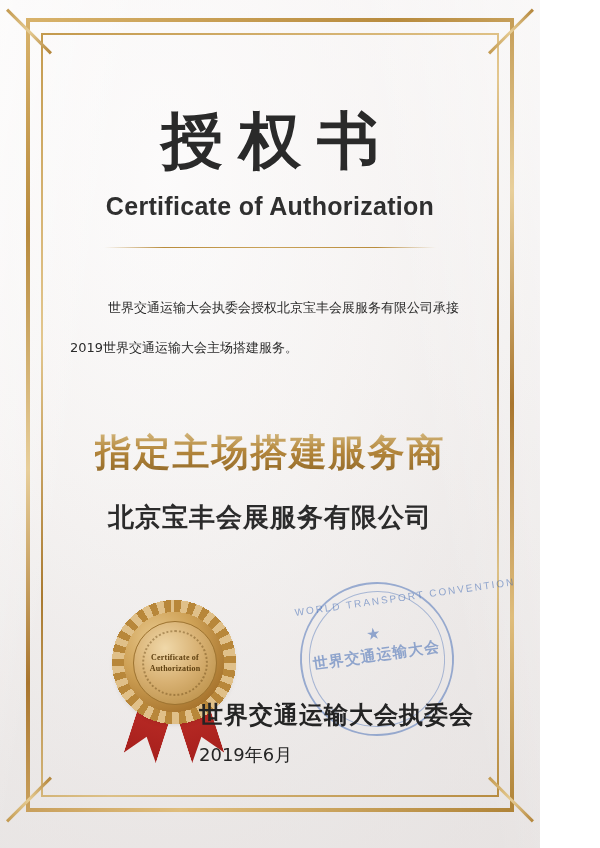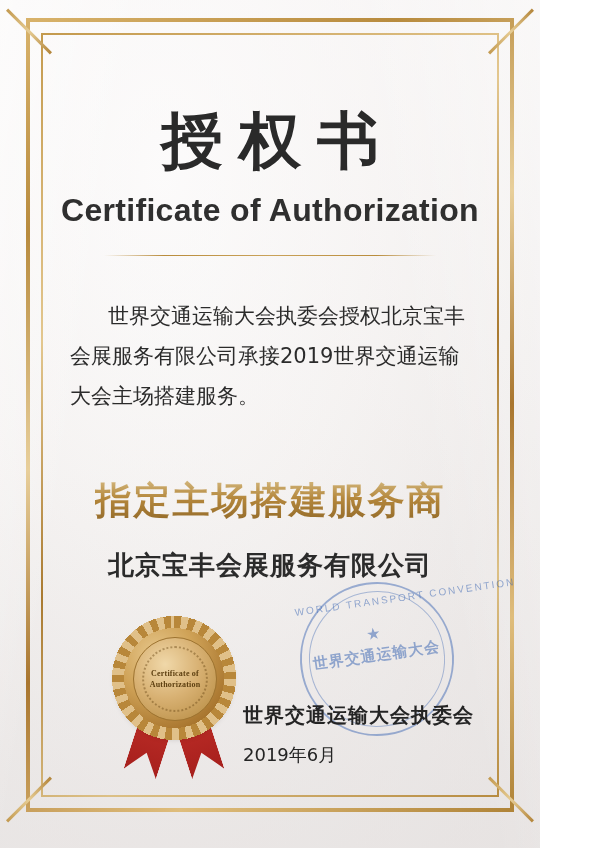--- a/index.html
+++ b/index.html
@@ -97,38 +97,38 @@
     text-indent: 16px;
     font-weight: 700;
     color: #2a2a2a;
     line-height: 1;
     font-family: "DejaVu Sans", "Liberation Sans", sans-serif;
     text-shadow: 0 1px 0 rgba(255,255,255,0.6);
   }
 
   .title-en {
     margin-top: 20px;
-    font-size: 32px;
+    font-size: 25px;
     color: #2f2f2f;
     font-weight: 600;
     letter-spacing: 0.3px;
     font-family: "Liberation Sans", sans-serif;
   }
 
   .divider {
     margin-top: 26px;
     width: 332px;
     height: 1px;
     background: linear-gradient(90deg, rgba(185,140,60,0) 0%, #b98c3c 18%, #caa35a 50%, #b98c3c 82%, rgba(185,140,60,0) 100%);
   }
 
   .body-text {
     margin-top: 40px;
     width: 400px;
-    font-size: 21px;
+    font-size: 13px;
     line-height: 40px;
     color: #2b2b2b;
     text-align: left;
     text-indent: 38px;
     font-family: "DejaVu Sans", "Liberation Sans", sans-serif;
   }
 
   .headline {
     margin-top: 60px;
     font-size: 37px;
@@ -148,21 +148,21 @@
     font-weight: 700;
     color: #2b2b2b;
     letter-spacing: 1px;
     font-family: "DejaVu Sans", "Liberation Sans", sans-serif;
   }
 
   
   .medal {
     position: absolute;
     left: 112px;
-    bottom: 64px;
+    bottom: 80px;
     width: 124px;
     height: 164px;
   }
   .ribbon {
     position: absolute;
     left: 8px;
     top: 70px;
     width: 108px;
     height: 92px;
   }
@@ -286,21 +286,21 @@
   
   .signature {
     position: absolute;
     right: 66px;
     bottom: 78px;
     text-align: left;
     color: #242424;
     font-family: "DejaVu Sans", "Liberation Sans", sans-serif;
   }
   .sig-org {
-    font-size: 20px;
+    font-size: 24px;
     font-weight: 600;
     letter-spacing: 1px;
     line-height: 30px;
     text-align: right;
   }
   .sig-date {
     font-size: 18px;
     font-weight: 500;
     line-height: 30px;
     margin-top: 10px;

